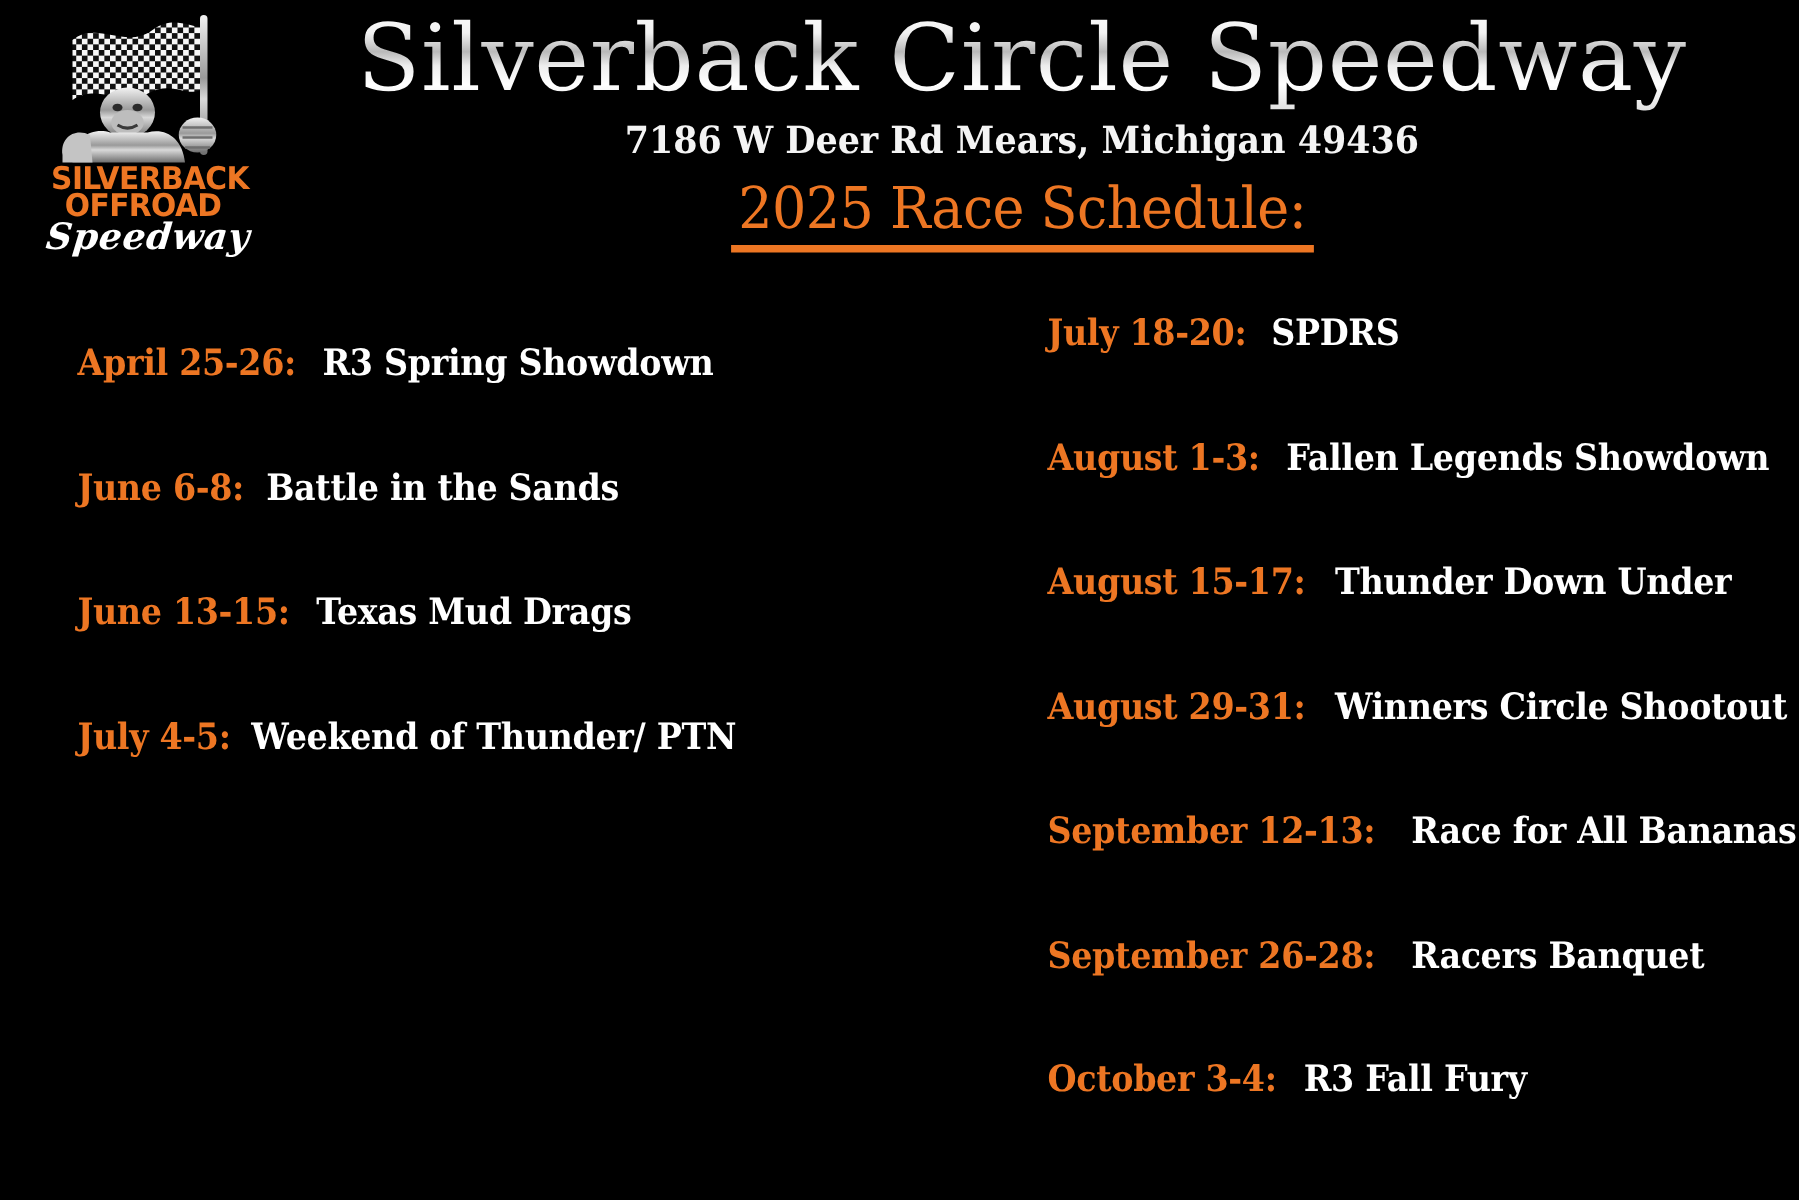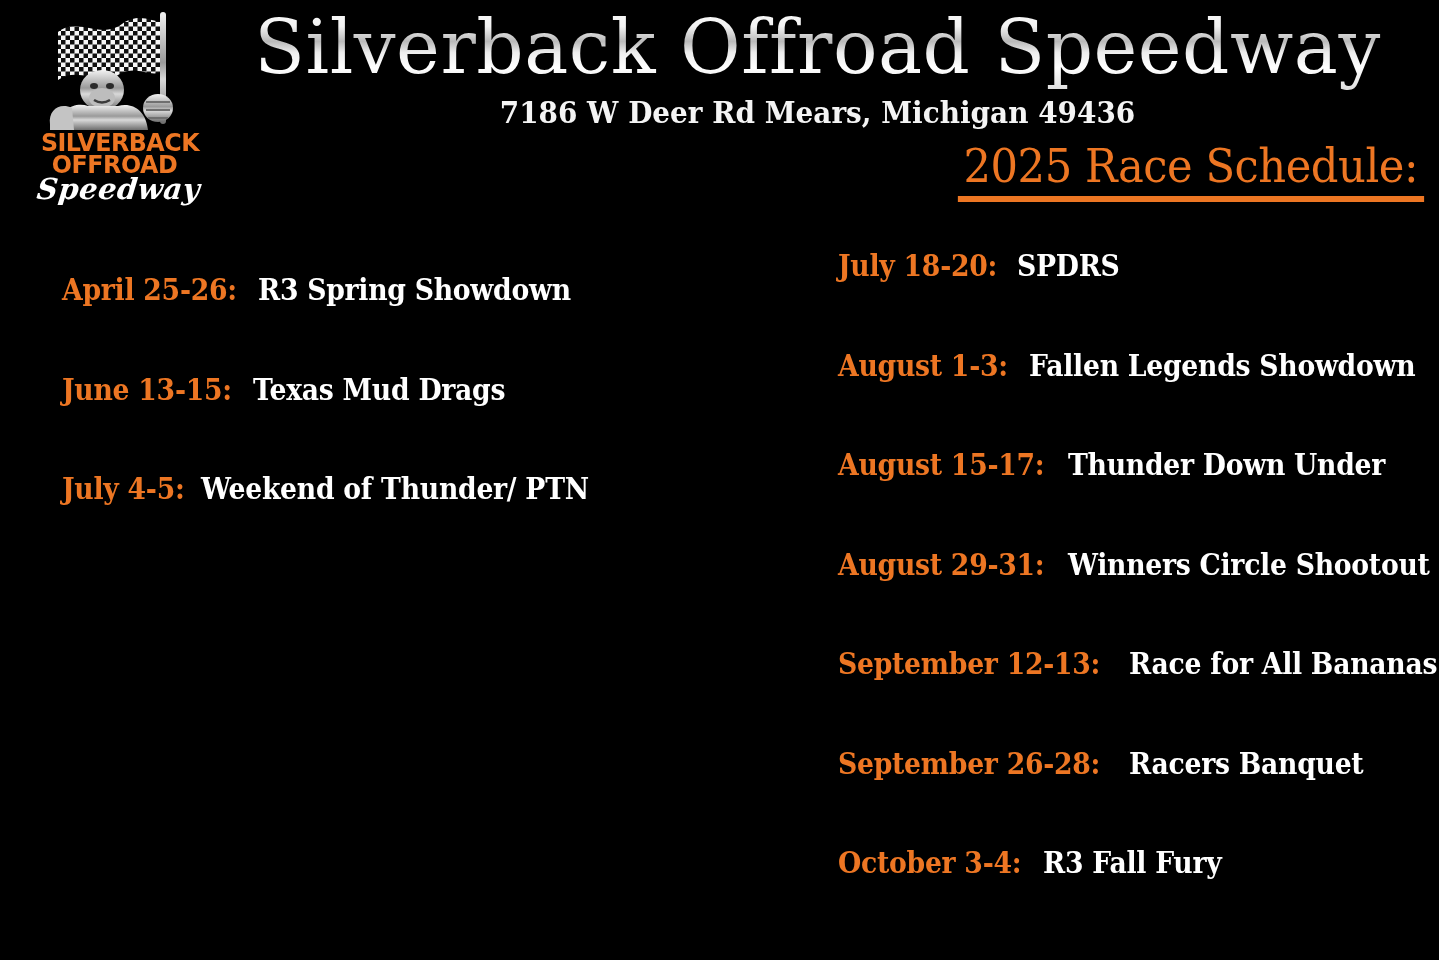--- a/index.html
+++ b/index.html
@@ -97,21 +97,21 @@
     font-weight: bold;
     font-size: 30px;
     line-height: 38px;
     color: #f4f4f4;
     letter-spacing: 0px;
     transform: scaleX(0.93);
   }
   #schedule-heading-wrap {
     margin-top: 8px;
     display: flex;
-    justify-content: flex-end;
+    justify-content: center;
   }
   #schedule-heading {
     display: inline-block;
     font-family: "DejaVu Serif", serif;
     font-size: 46px;
     line-height: 52px;
     color: #ED7623;
     letter-spacing: -0.5px;
     padding: 0 6px 4px 6px;
     border-bottom: 6px solid #ED7623;
@@ -203,36 +203,39 @@
       </svg>
     </div>
     <div id="logo-wordmark">
       <span class="logo-line1">SILVERBACK</span>
       <span class="logo-line2">OFFROAD</span>
       <span class="logo-line3">Speedway</span>
     </div>
   </div>
 
   <div id="title-block">
-    <div id="main-title">Silverback Offroad Speedway</div>
+    <div id="main-title">Silverback Circle Speedway</div>
     <div id="address-line">7186 W Deer Rd Mears, Michigan 49436</div>
     <div id="schedule-heading-wrap">
       <div id="schedule-heading">2025 Race Schedule:</div>
     </div>
   </div>
 
 </div>
 
 <div id="schedule">
 
   <div class="column" id="column-left">
     <div class="event-row">
       <span class="event-date">April 25-26:</span><span class="event-name">R3 Spring Showdown</span>
     </div>
     <div class="event-row">
+      <span class="event-date">June 6-8:</span><span class="event-name">Battle in the Sands</span>
+    </div>
+    <div class="event-row">
       <span class="event-date">June 13-15:</span><span class="event-name">Texas Mud Drags</span>
     </div>
     <div class="event-row">
       <span class="event-date">July 4-5:</span><span class="event-name">Weekend of Thunder/ PTN</span>
     </div>
   </div>
 
   <div class="column" id="column-right">
     <div class="event-row">
       <span class="event-date">July 18-20:</span><span class="event-name">SPDRS</span>

